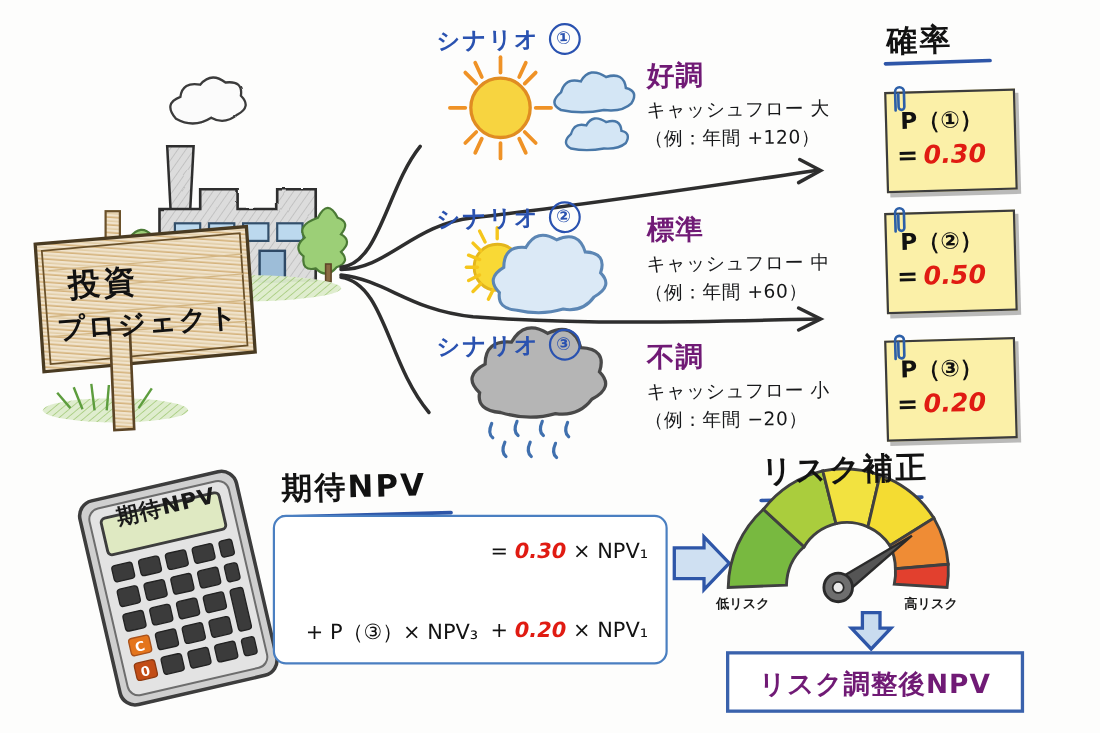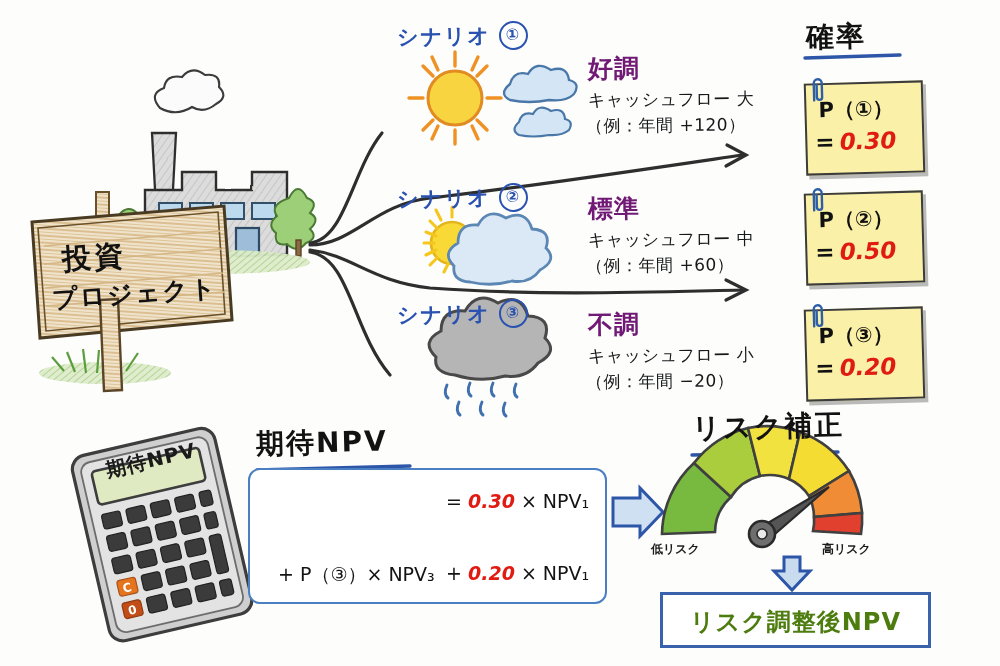--- a/index.html
+++ b/index.html
@@ -64,21 +64,21 @@
   
   .glab{position:absolute;font-size:12px;color:#1b1b1b;white-space:nowrap;font-weight:600;}
 
   
   .rbox{
     position:absolute;left:660px;top:592px;width:265px;height:50px;
     border:3px solid #3a62ac;background:#fff;
   }
   .rbox span{
     position:absolute;left:0;right:0;top:11px;text-align:center;
-    font-size:24px;font-weight:700;color:#4d7c0f;letter-spacing:1px;
+    font-size:24px;font-weight:700;color:#701a75;letter-spacing:1px;
   }
 
   
   .sign-t1{position:absolute;left:62px;top:238px;font-size:29px;font-weight:700;
     color:#111;letter-spacing:3px;transform:rotate(-4deg);white-space:nowrap;}
   .sign-t2{position:absolute;left:52px;top:277px;font-size:25px;font-weight:700;
     color:#111;letter-spacing:2px;transform:rotate(-4deg);white-space:nowrap;}
 
   
   .calc-scr-t{

